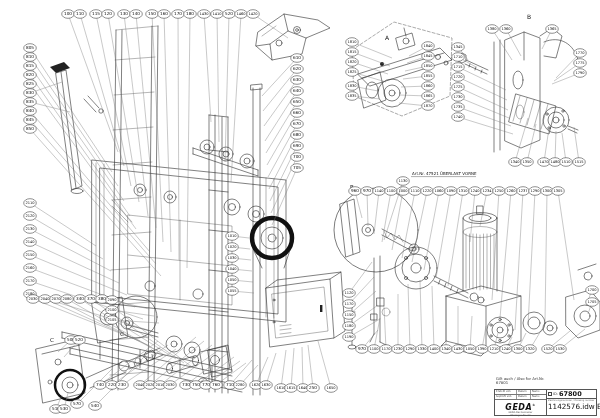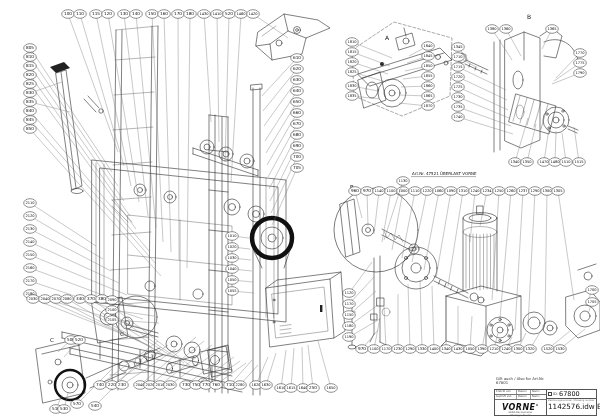--- a/index.html
+++ b/index.html
@@ -30,21 +30,21 @@
   .tb-cell{padding:0 1px;border-right:1px solid #999;overflow:hidden;white-space:nowrap;}
   .c1{width:22px;} .c2{width:14px;} .c3{width:14px;border-right:none;}
   .tb-logo{height:15px;text-align:center;line-height:9px;}
   .geda{font-weight:bold;font-style:italic;font-size:8px;letter-spacing:.5px;color:#111;}
   .geda sup{font-size:3px;}
   .addr{font-size:2.4px;line-height:2.6px;color:#555;}
   .tb-right{position:absolute;left:52px;top:0;width:50px;height:100%;}
   .tb-id{height:9px;border-bottom:1px solid #555;display:flex;align-items:center;gap:1px;padding:0 1px;}
   .idbox{width:4px;height:4px;border:.6px solid #444;}
   .idlab{font-size:3.6px;color:#333;}
-  .idval{font-size:6.5px;font-weight:normal;color:#111;}
+  .idval{font-size:6.5px;font-weight:bold;color:#111;}
   .tb-draw{height:16px;padding:0 1px;}
   .drawlab{font-size:2.4px;color:#666;white-space:nowrap;overflow:hidden;}
   .drawnum{font-size:7.2px;color:#111;white-space:nowrap;}
 </style>
 </head>
 <body>
 
 <div class="page">
 <svg width="600" height="418" viewBox="0 0 600 418">
 
@@ -773,21 +773,21 @@
         <div class="tb-cell c1">Erstellt von</div>
         <div class="tb-cell c2">Datum</div>
         <div class="tb-cell c3">Name</div>
       </div>
       <div class="tb-row">
         <div class="tb-cell c1">Geprüft von</div>
         <div class="tb-cell c2">Datum</div>
         <div class="tb-cell c3">Name</div>
       </div>
       <div class="tb-logo">
-        <span class="geda"><span>VORNE</span><sup>®</sup></span>
+        <span class="geda"><span>GEDA</span><sup>®</sup></span>
         <div class="addr">
           <div>GEDA-Dechentreiter</div>
           <div>Mertinger Str. 60</div>
         </div>
       </div>
     </div>
     <div class="tb-right">
       <div class="tb-id">
         <span class="idbox"></span>
         <span class="idlab">ID:</span>

